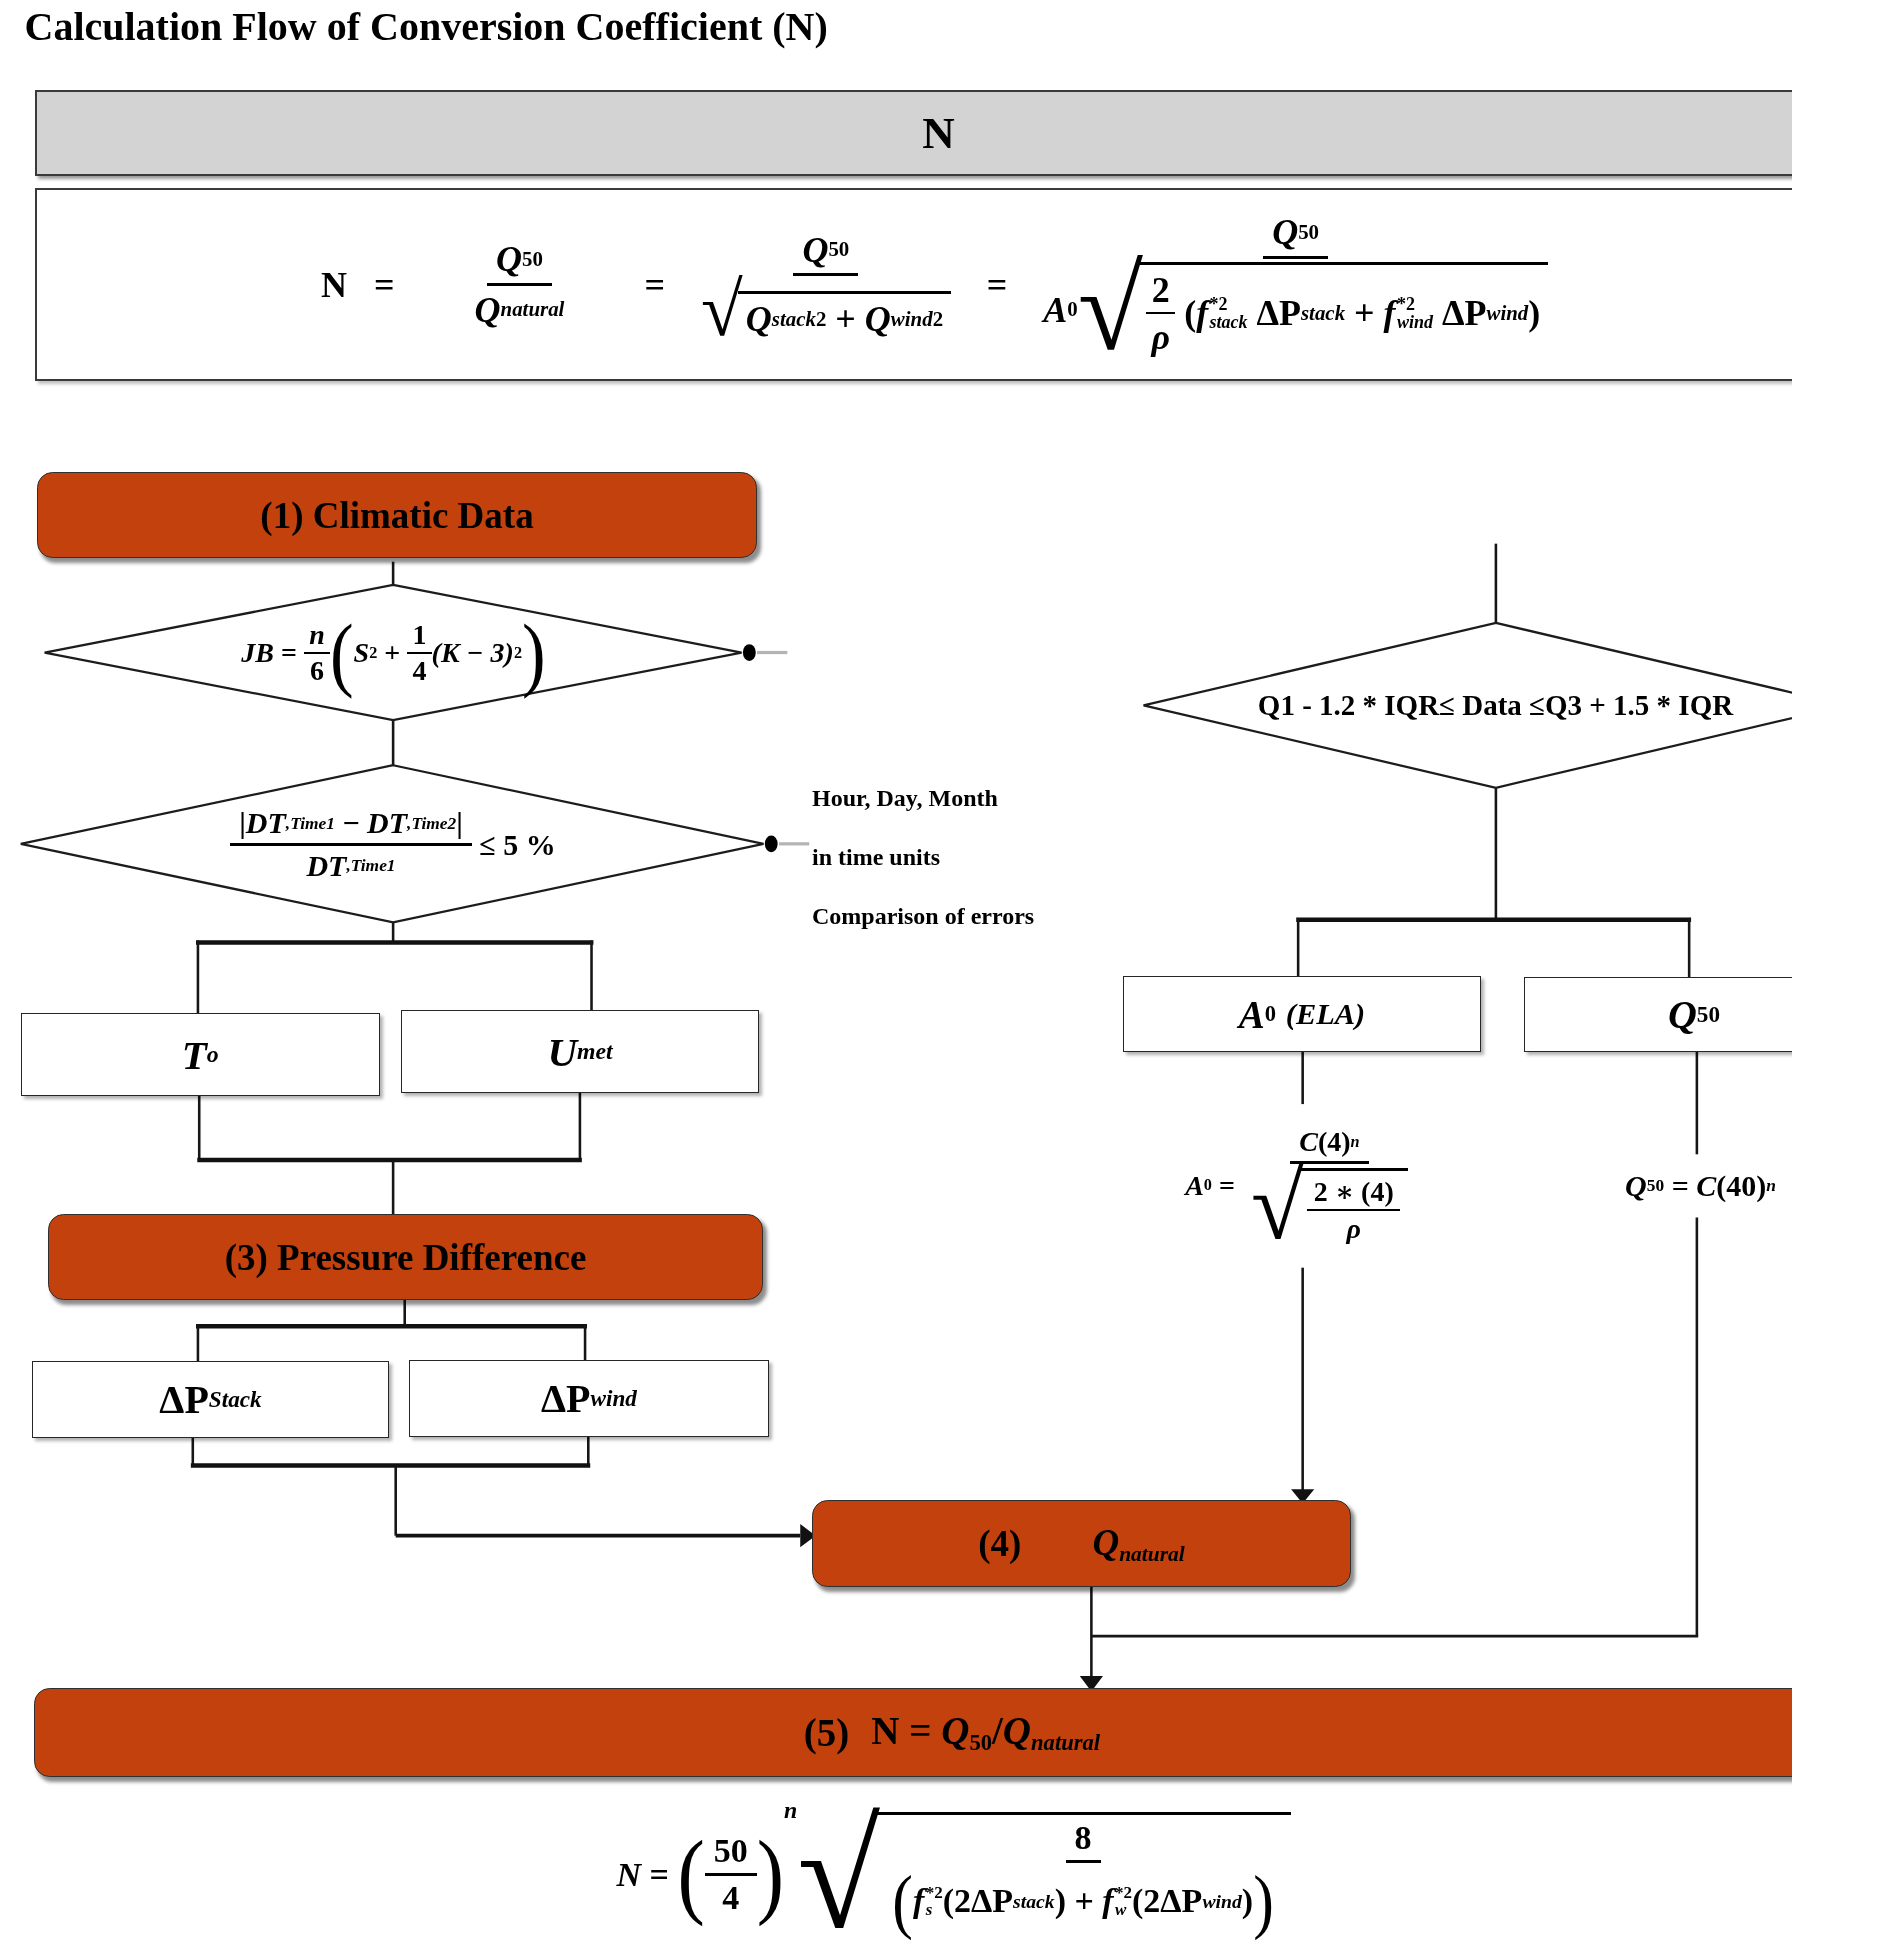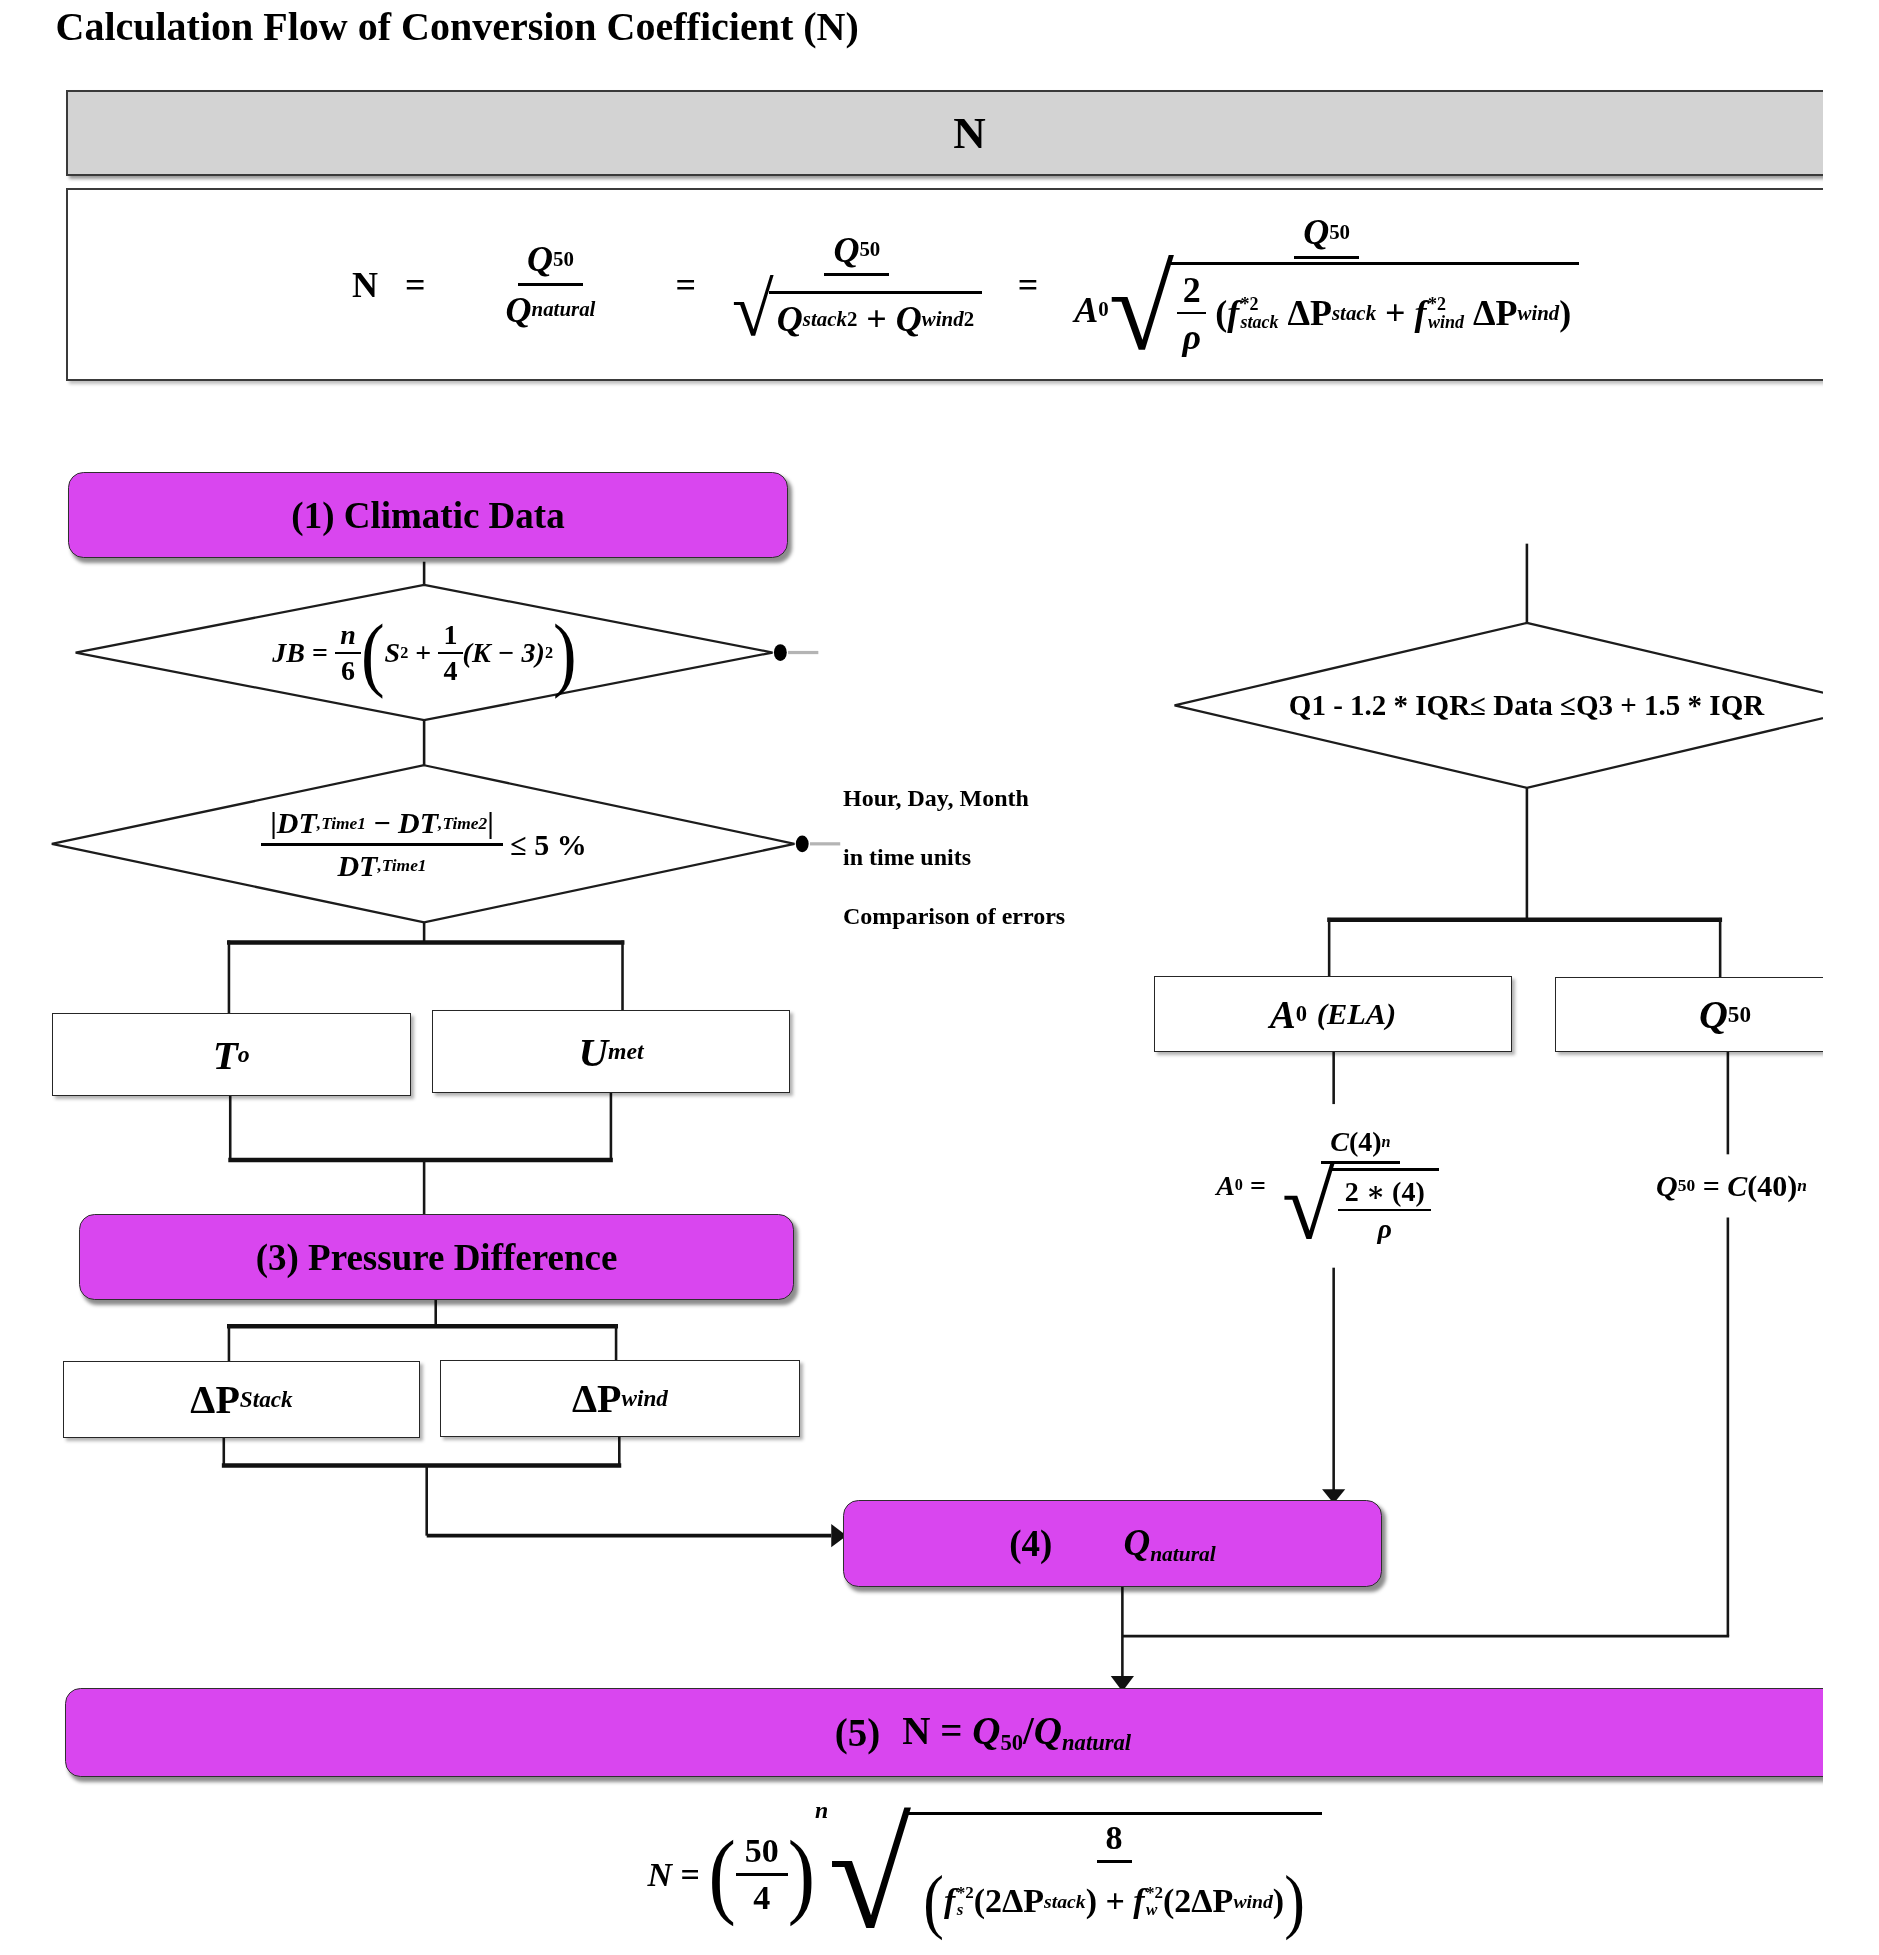--- a/index.html
+++ b/index.html
@@ -1,27 +1,27 @@
 <!DOCTYPE html>
 <html style="font-size:10.3px"><head>
 <meta charset="utf-8">
 <style>
   html,body{margin:0;padding:0;background:#fff;}
   #canvas{position:relative;width:1792px;height:1955px;background:#ffffff;
-          font-family:"Liberation Serif","DejaVu Serif",serif;color:#000;overflow:hidden;margin-left:31px;}
+          font-family:"Liberation Serif","DejaVu Serif",serif;color:#000;overflow:hidden;}
   .abs{position:absolute;}
   svg.layer{position:absolute;left:0;top:0;z-index:1;}
   .title{left:24.5px;top:2.6px;font-size:40px;font-weight:bold;z-index:3;}
   .bar{left:35px;top:90px;width:1803px;height:82px;background:#d3d3d3;border:2.6px solid #3a3a3a;
        display:flex;align-items:center;justify-content:center;font-size:45px;font-weight:bold;
        box-shadow:2.6px 3.2px 3.2px rgba(0,0,0,.40);z-index:2;}
   .eqbox{left:35px;top:188px;width:1804px;height:189px;background:#fff;border:2.6px solid #3a3a3a;
          box-shadow:2.6px 3.2px 3.2px rgba(0,0,0,.25);display:flex;align-items:center;justify-content:center;
          gap:27px;font-size:36px;font-weight:bold;z-index:2;}
-  .roundbox{background:#d946ef;border:1.9px solid #2f2f2f;border-radius:15.5px;
+  .roundbox{background:#c2410c;border:1.9px solid #2f2f2f;border-radius:15.5px;
             box-shadow:3.9px 4.5px 3.9px rgba(0,0,0,.45);display:flex;align-items:center;justify-content:center;
             font-weight:bold;z-index:2;}
   .rectbox{background:#ffffff;border:1.9px solid #262626;box-shadow:2.6px 3.2px 3.2px rgba(0,0,0,.30);
            display:flex;align-items:center;justify-content:center;font-weight:bold;z-index:2;}
   .fml{display:flex;align-items:center;justify-content:center;font-weight:bold;z-index:3;}
   .note{font-weight:bold;z-index:3;}
   .it{font-style:italic;}
   .sb{font-size:.58em;vertical-align:-.28em;}
   .sp{font-size:.58em;vertical-align:.55em;}
   .frac{display:inline-flex;flex-direction:column;align-items:center;vertical-align:middle;}

